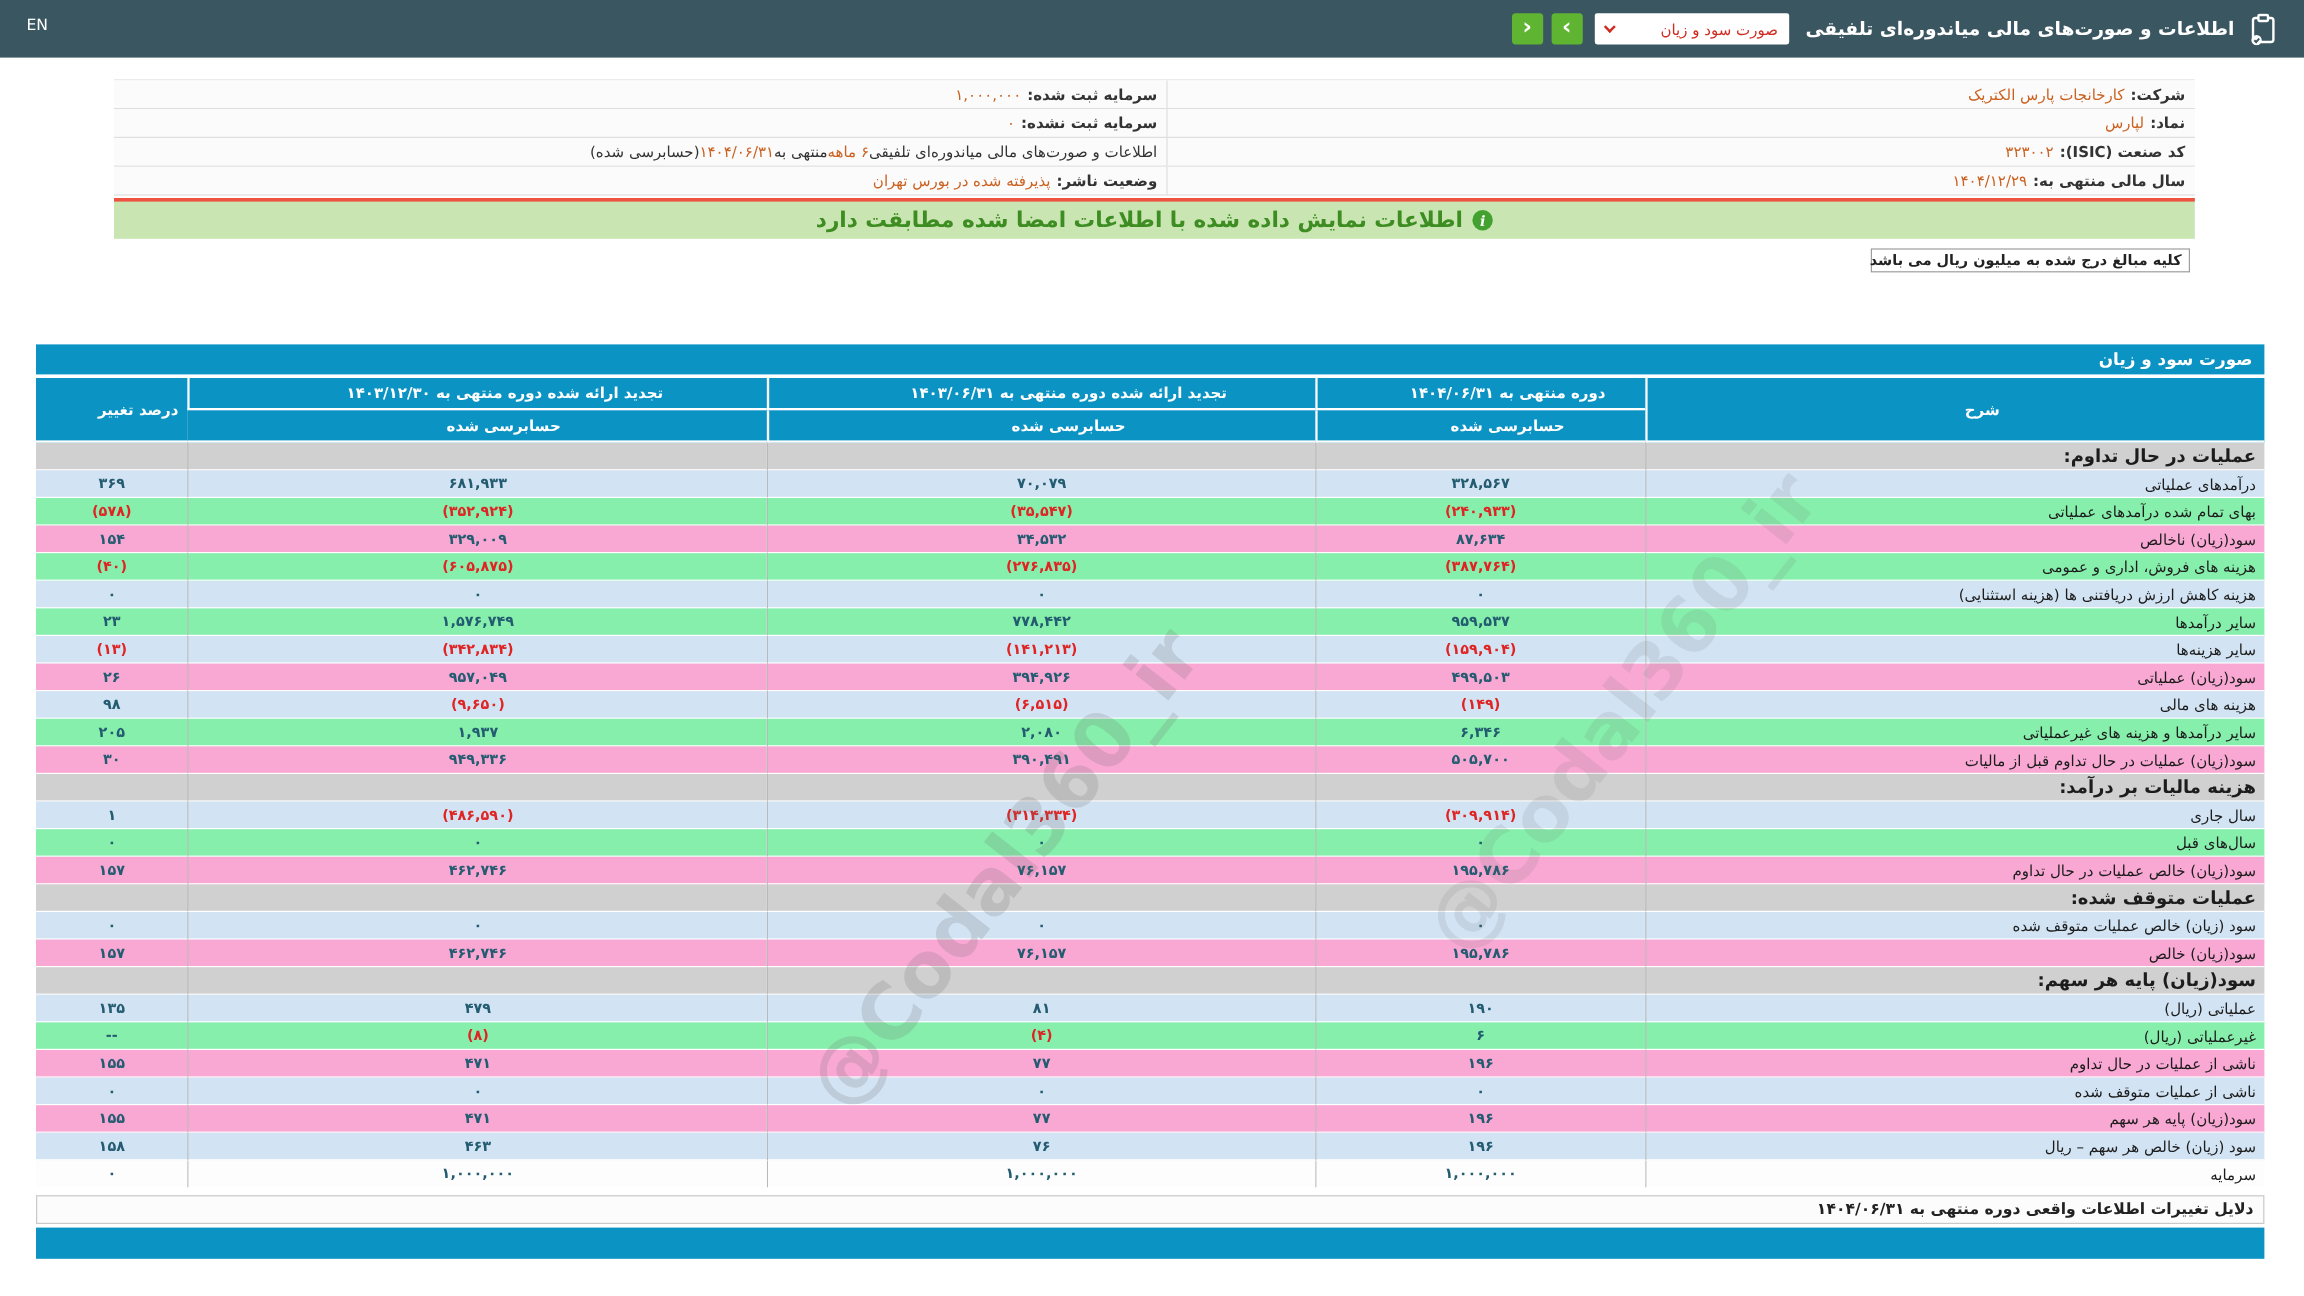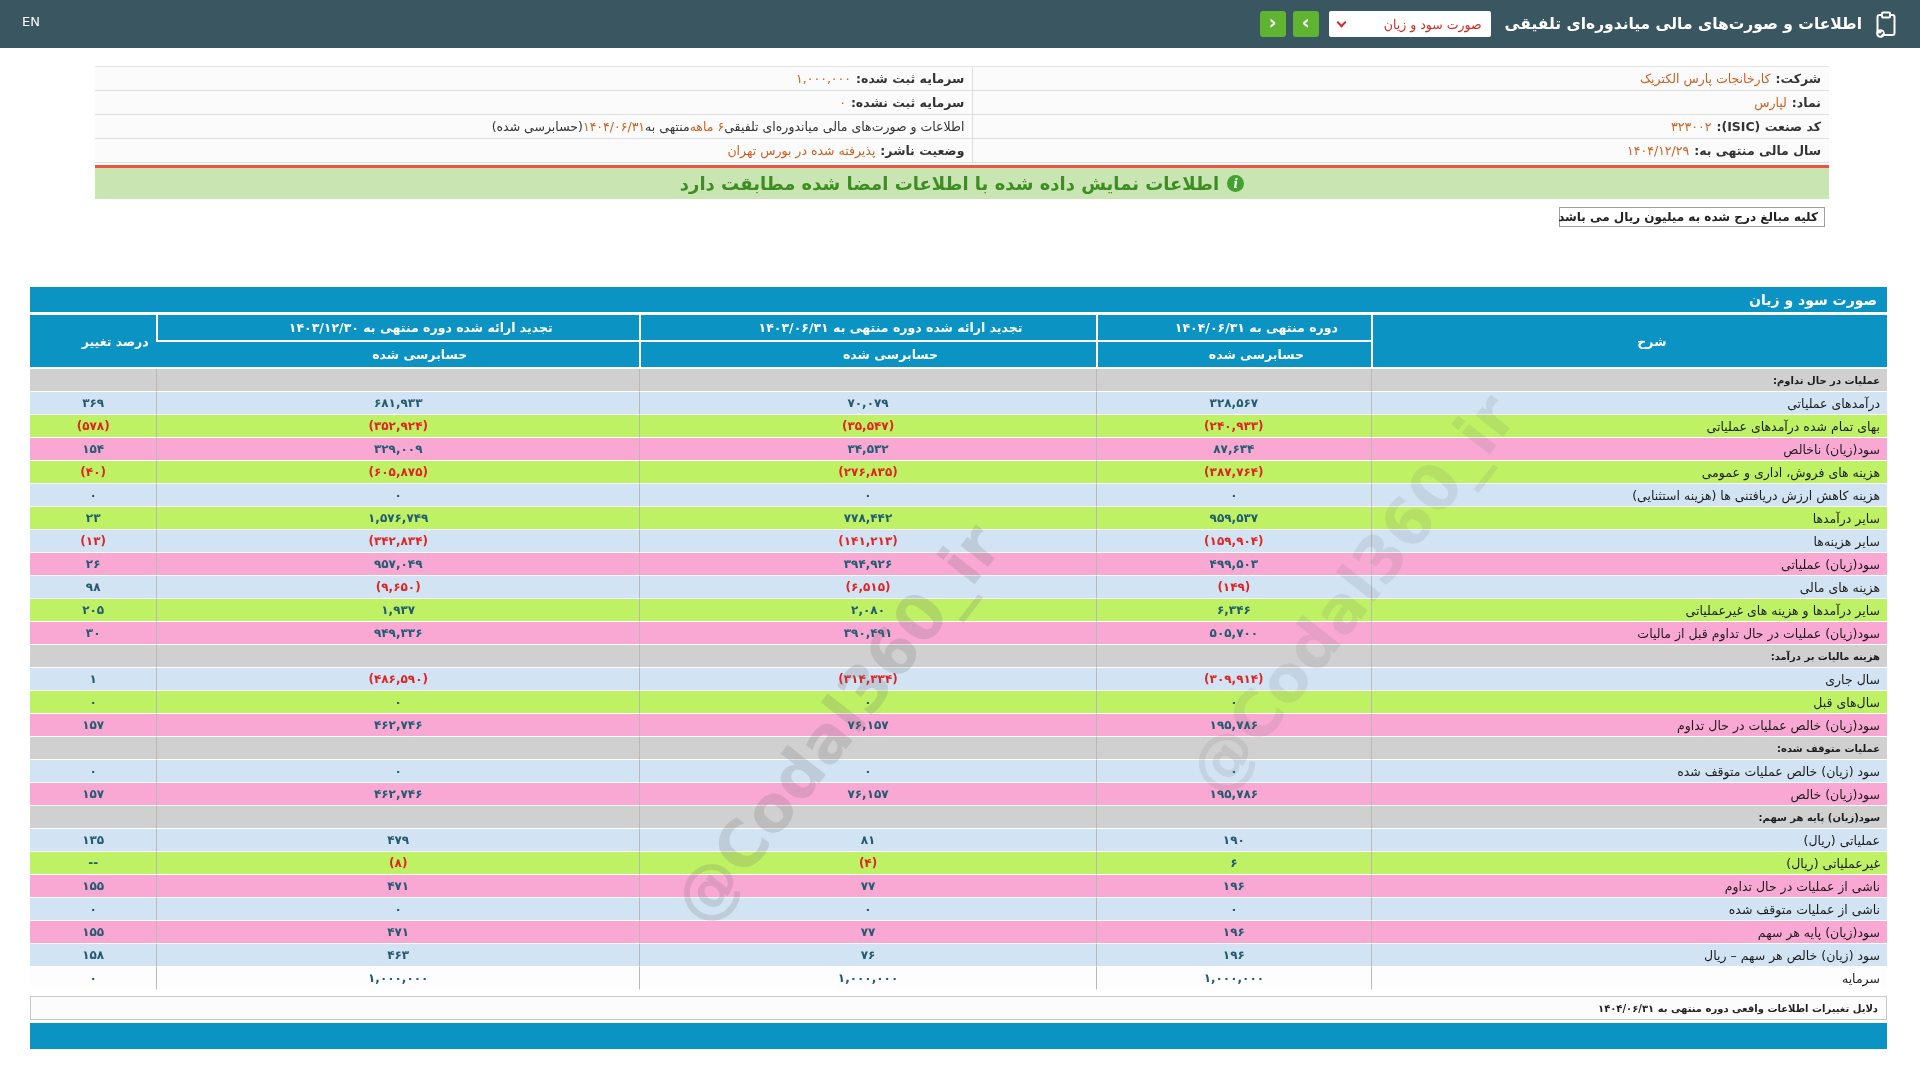--- a/index.html
+++ b/index.html
@@ -55,28 +55,28 @@
             height: 27px; border-left: 2px solid #fff; border-bottom: 2px solid #fff;
             white-space: nowrap; overflow: hidden; padding-left: 44px; }
   thead td:last-child { border-left: none; }
   tbody td { height: 23px; font-size: 12px; text-align: center; border-left: 1px solid #b9b9b9;
             border-bottom: 1px solid #fff; padding: 0 4px; white-space: nowrap; overflow: hidden; }
   tbody td:last-child { border-left: none; }
   tbody td.lbl { text-align: right; font-size: 12.5px; color: #1c1c1c; padding-right: 7px; border-left: 1px solid #b9b9b9; }
   tbody td.num { color: #235b70; font-weight: 700; }
   tbody td.num.neg { color: #e02424; }
   tr.blue td  { background: #d2e3f3; }
-  tr.gray td  { background: #bef264; }
+  tr.gray td  { background: #86efac; }
   tr.yellow td{ background: #f9a8d4; }
   tr.white td { background: #fdfdfd; }
-  tr.sec td   { background: #d0d0d0; font-weight: 700; font-size: 10px; }
+  tr.sec td   { background: #d0d0d0; font-weight: 700; font-size: 15px; }
 
   
   .reasons { margin: 6px 33px 0 30px; height: 24px; border: 1px solid #c9c9c9; background: #fcfcfc;
-            display: flex; align-items: center; padding: 0 8px; font-weight: 700; font-size: 10px; color: #222; }
+            display: flex; align-items: center; padding: 0 8px; font-weight: 700; font-size: 13px; color: #222; }
   .nextbar { margin: 3px 33px 0 30px; height: 26px; background: #0b93c3; }
 
   
   .wm { position: absolute; font-size: 64px; font-weight: 700; color: rgba(110,110,110,0.20);
         transform: rotate(-52deg); pointer-events: none; white-space: nowrap; z-index: 5;
         font-family: "DejaVu Sans", sans-serif; direction: ltr; }
   .wm2 { color: rgba(110,110,110,0.13); }
 </style>
 </head>
 <body>

